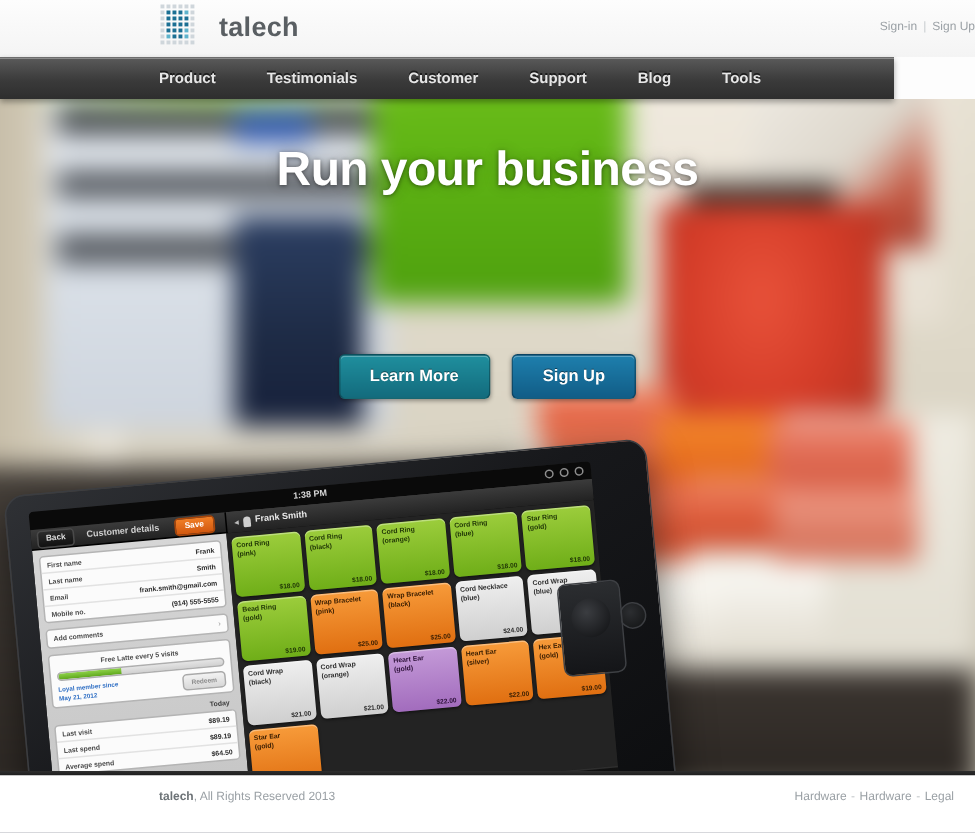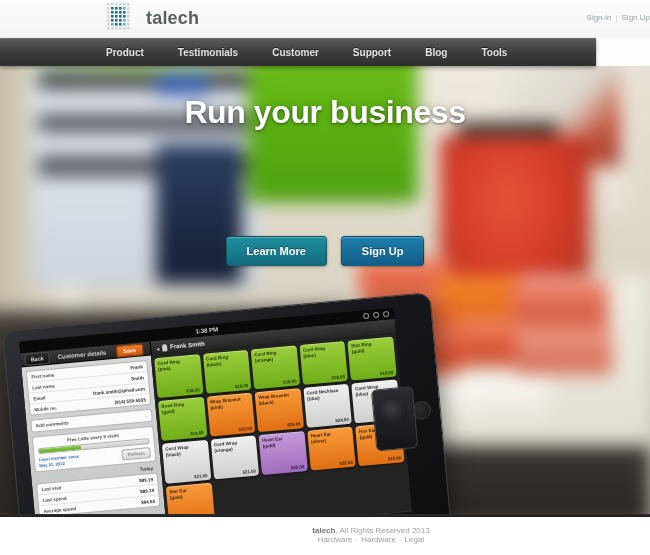--- a/index.html
+++ b/index.html
@@ -479,21 +479,21 @@
   #footer {
     position: absolute;
     left: 0; top: 517px;
     width: 650px; height: 38px;
     background: #ffffff;
     z-index: 40;
   }
   #footer-inner {
     position: absolute;
     left: 106px; right: 14px; top: 9px;
-    display: flex; justify-content: space-between; align-items: center; flex-direction: column;
+    display: flex; justify-content: space-between; align-items: center;
   }
   #copyright { font-size: 8px; color: #9aa0a5; }
   #copyright b { color: #6d7377; }
   #footer-links { font-size: 8px; color: #9aa0a5; display: flex; gap: 3px; }
   #footer-links .sep { color: #c0c4c7; }
   #footer-links span[data-interactable="true"] { cursor: pointer; }
 </style>
 </head>
 <body>
 

